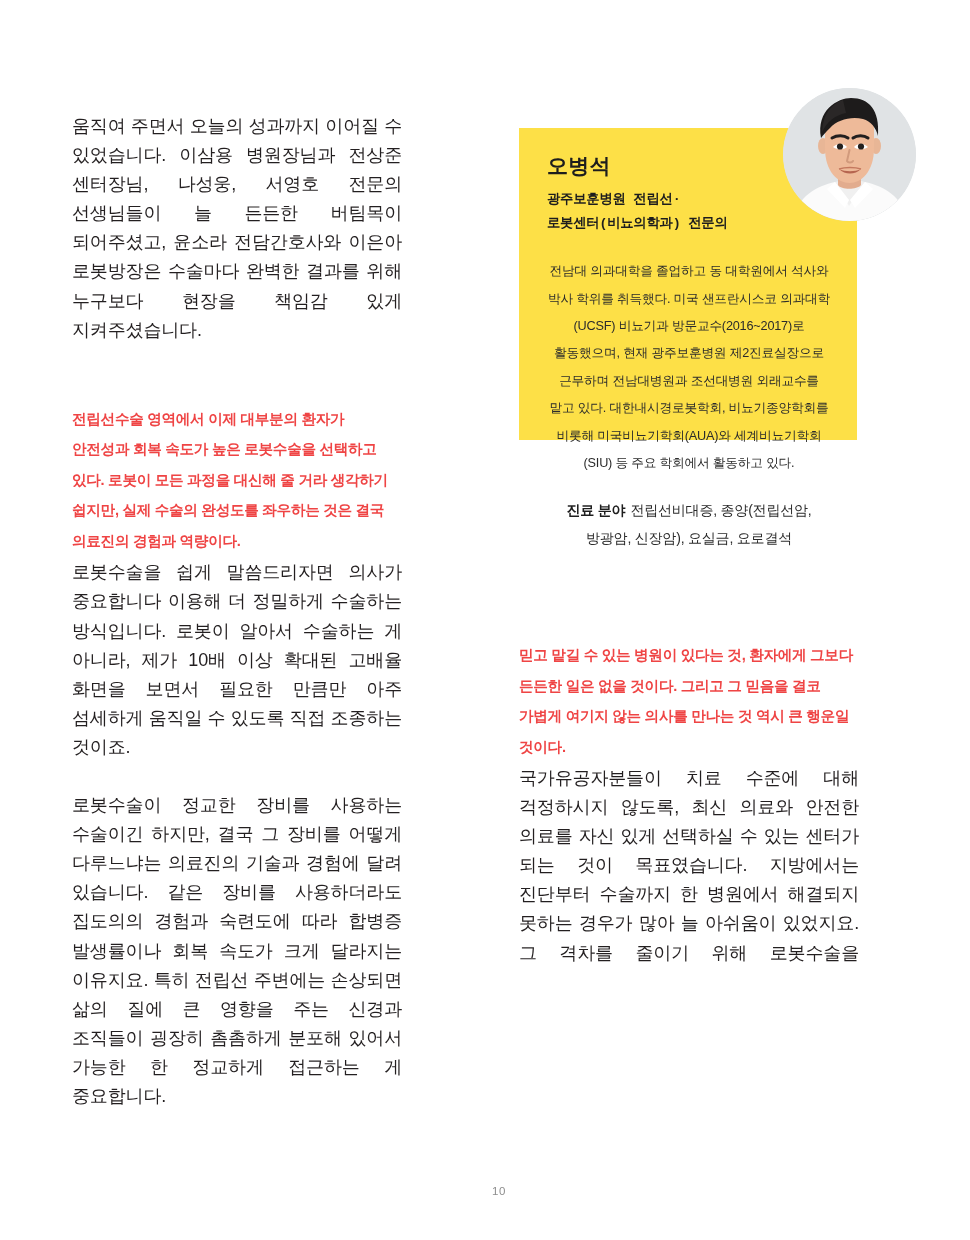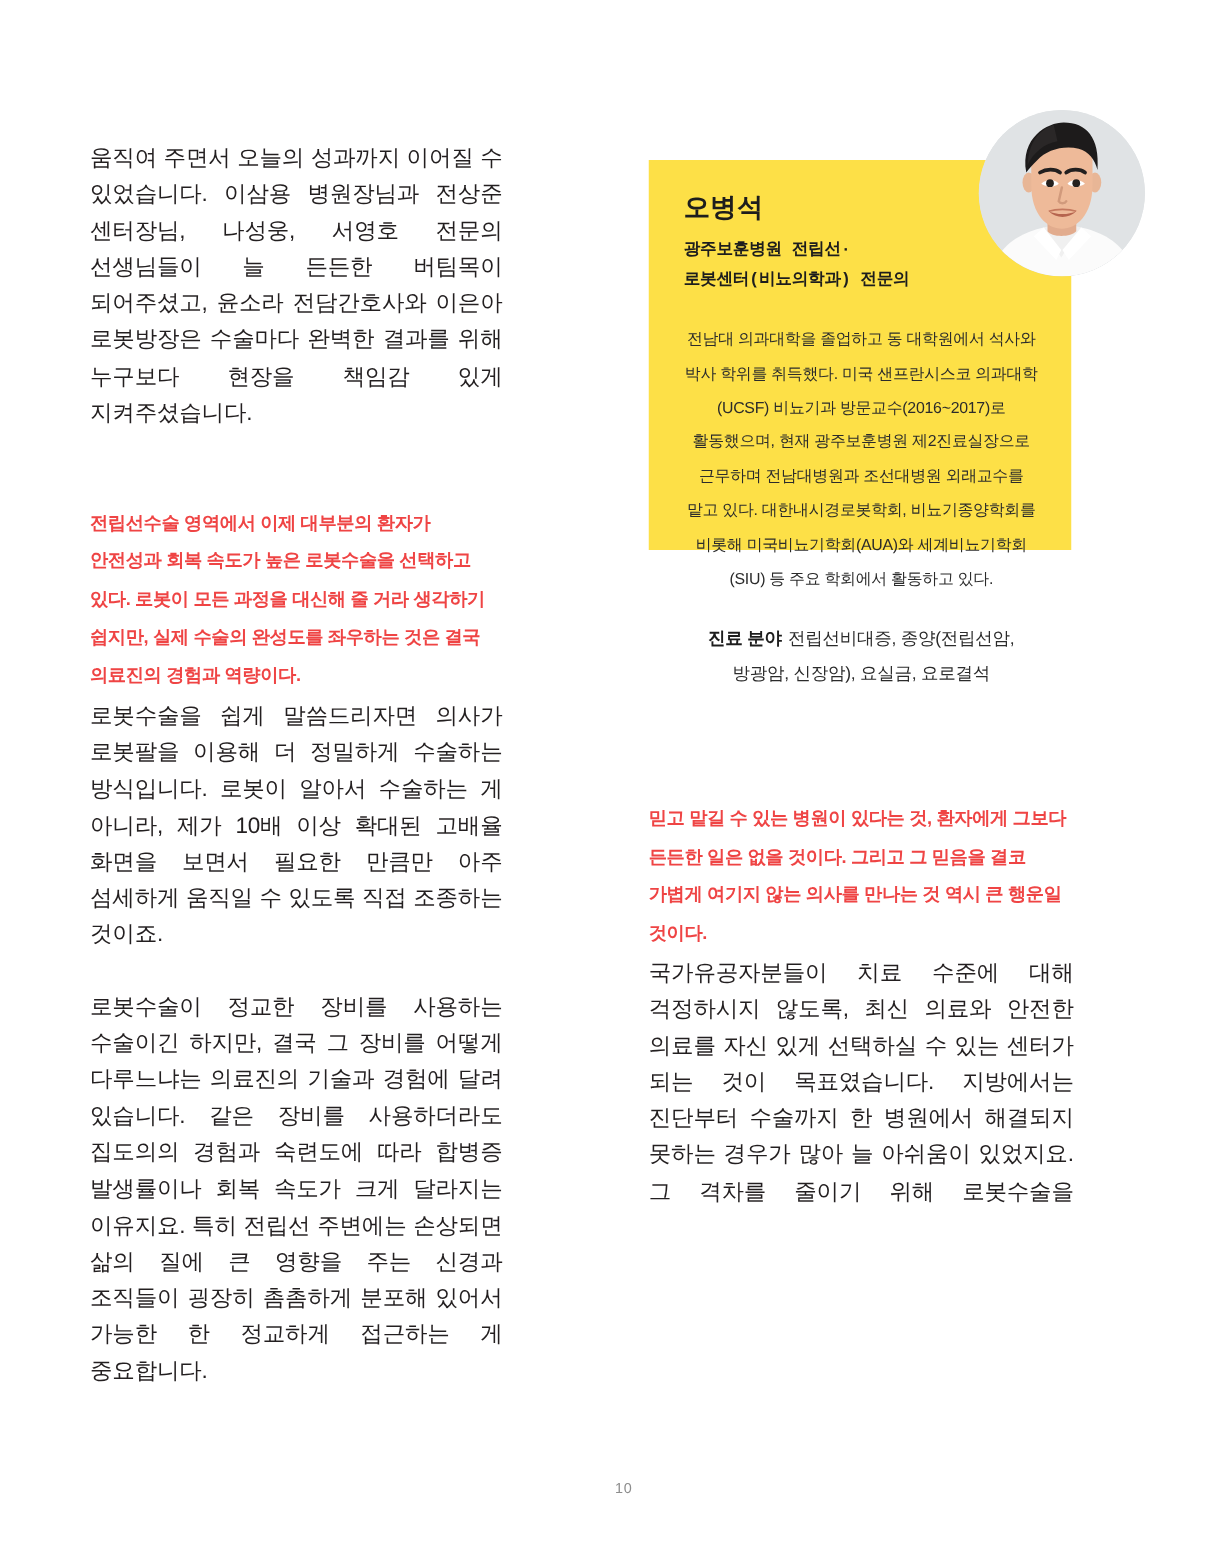--- a/index.html
+++ b/index.html
@@ -156,21 +156,21 @@
 </head>
 <body>
 
 <div class="page">
 
   <div class="col-left">
     <p class="para">움직여 주면서 오늘의 성과까지 이어질 수 있었습니다. 이삼용 병원장님과 전상준 센터장님, 나성웅, 서영호 전문의 선생님들이 늘 든든한 버팀목이 되어주셨고, 윤소라 전담간호사와 이은아 로봇방장은 수술마다 완벽한 결과를 위해 누구보다 현장을 책임감 있게 지켜주셨습니다.</p>
     <div class="quote-spacer-top"></div>
     <p class="quote">전립선수술 영역에서 이제 대부분의 환자가 안전성과 회복 속도가 높은 로봇수술을 선택하고 있다. 로봇이 모든 과정을 대신해 줄 거라 생각하기 쉽지만, 실제 수술의 완성도를 좌우하는 것은 결국 의료진의 경험과 역량이다.</p>
     <div class="quote-spacer-bottom"></div>
-    <p class="para">로봇수술을 쉽게 말씀드리자면 의사가 로봇팔을 이용해 더 정밀하게 수술하는 방식입니다. 로봇이 알아서 수술하는 게 아니라, 제가 10배 이상 확대된 고배율 화면을 보면서 필요한 만큼만 아주 섬세하게 움직일 수 있도록 직접 조종하는 것이죠.</p>
+    <p class="para">로봇수술을 쉽게 말씀드리자면 의사가 중요합니다 이용해 더 정밀하게 수술하는 방식입니다. 로봇이 알아서 수술하는 게 아니라, 제가 10배 이상 확대된 고배율 화면을 보면서 필요한 만큼만 아주 섬세하게 움직일 수 있도록 직접 조종하는 것이죠.</p>
     <p class="para">로봇수술이 정교한 장비를 사용하는 수술이긴 하지만, 결국 그 장비를 어떻게 다루느냐는 의료진의 기술과 경험에 달려 있습니다. 같은 장비를 사용하더라도 집도의의 경험과 숙련도에 따라 합병증 발생률이나 회복 속도가 크게 달라지는 이유지요. 특히 전립선 주변에는 손상되면 삶의 질에 큰 영향을 주는 신경과 조직들이 굉장히 촘촘하게 분포해 있어서 가능한 한 정교하게 접근하는 게 중요합니다.</p>
   </div>
 
   <div class="profile-card">
     <div class="profile-name">오병석</div>
     <div class="profile-affil">광주보훈병원 전립선·</div>
     <div class="profile-affil">로봇센터(비뇨의학과) 전문의</div>
     <p class="profile-bio">전남대 의과대학을 졸업하고 동 대학원에서 석사와 박사 학위를 취득했다. 미국 샌프란시스코 의과대학(UCSF) 비뇨기과 방문교수(2016~2017)로 활동했으며, 현재 광주보훈병원 제2진료실장으로 근무하며 전남대병원과 조선대병원 외래교수를 맡고 있다. 대한내시경로봇학회, 비뇨기종양학회를 비롯해 미국비뇨기학회(AUA)와 세계비뇨기학회(SIU) 등 주요 학회에서 활동하고 있다.</p>
     <p class="profile-field">
       <b>진료 분야</b><span>전립선비대증, 종양(전립선암, 방광암, 신장암), 요실금, 요로결석</span>

